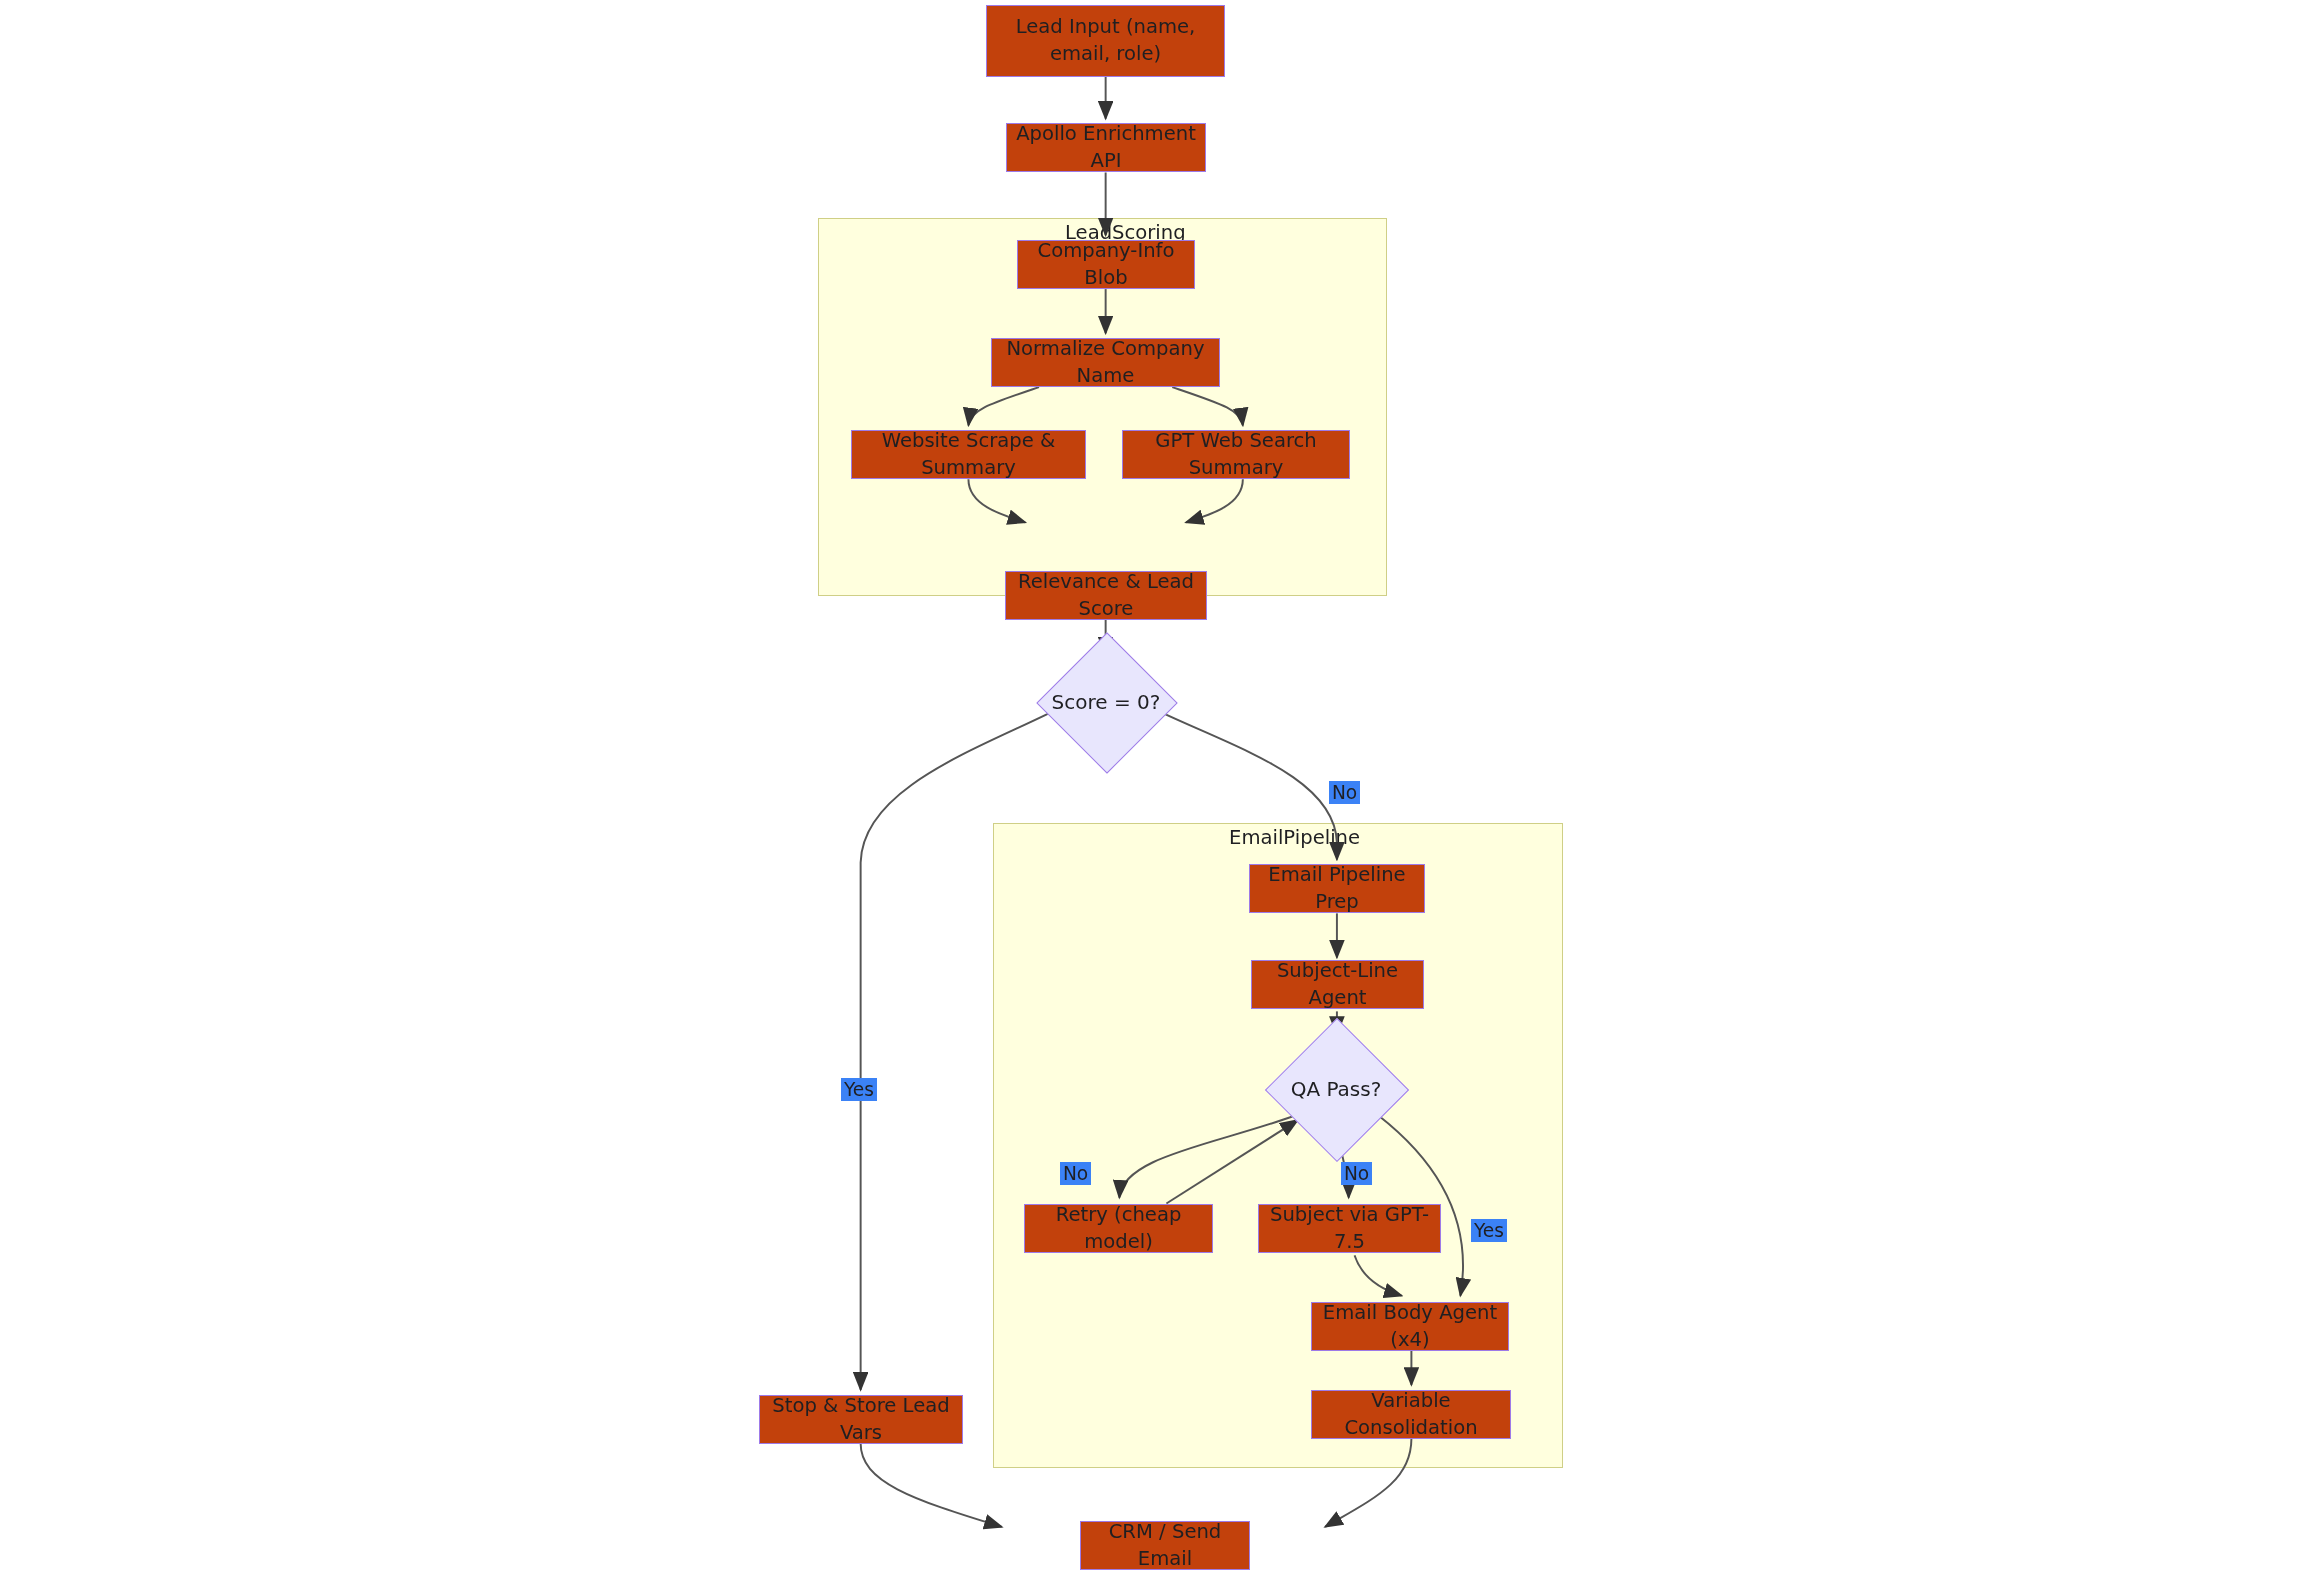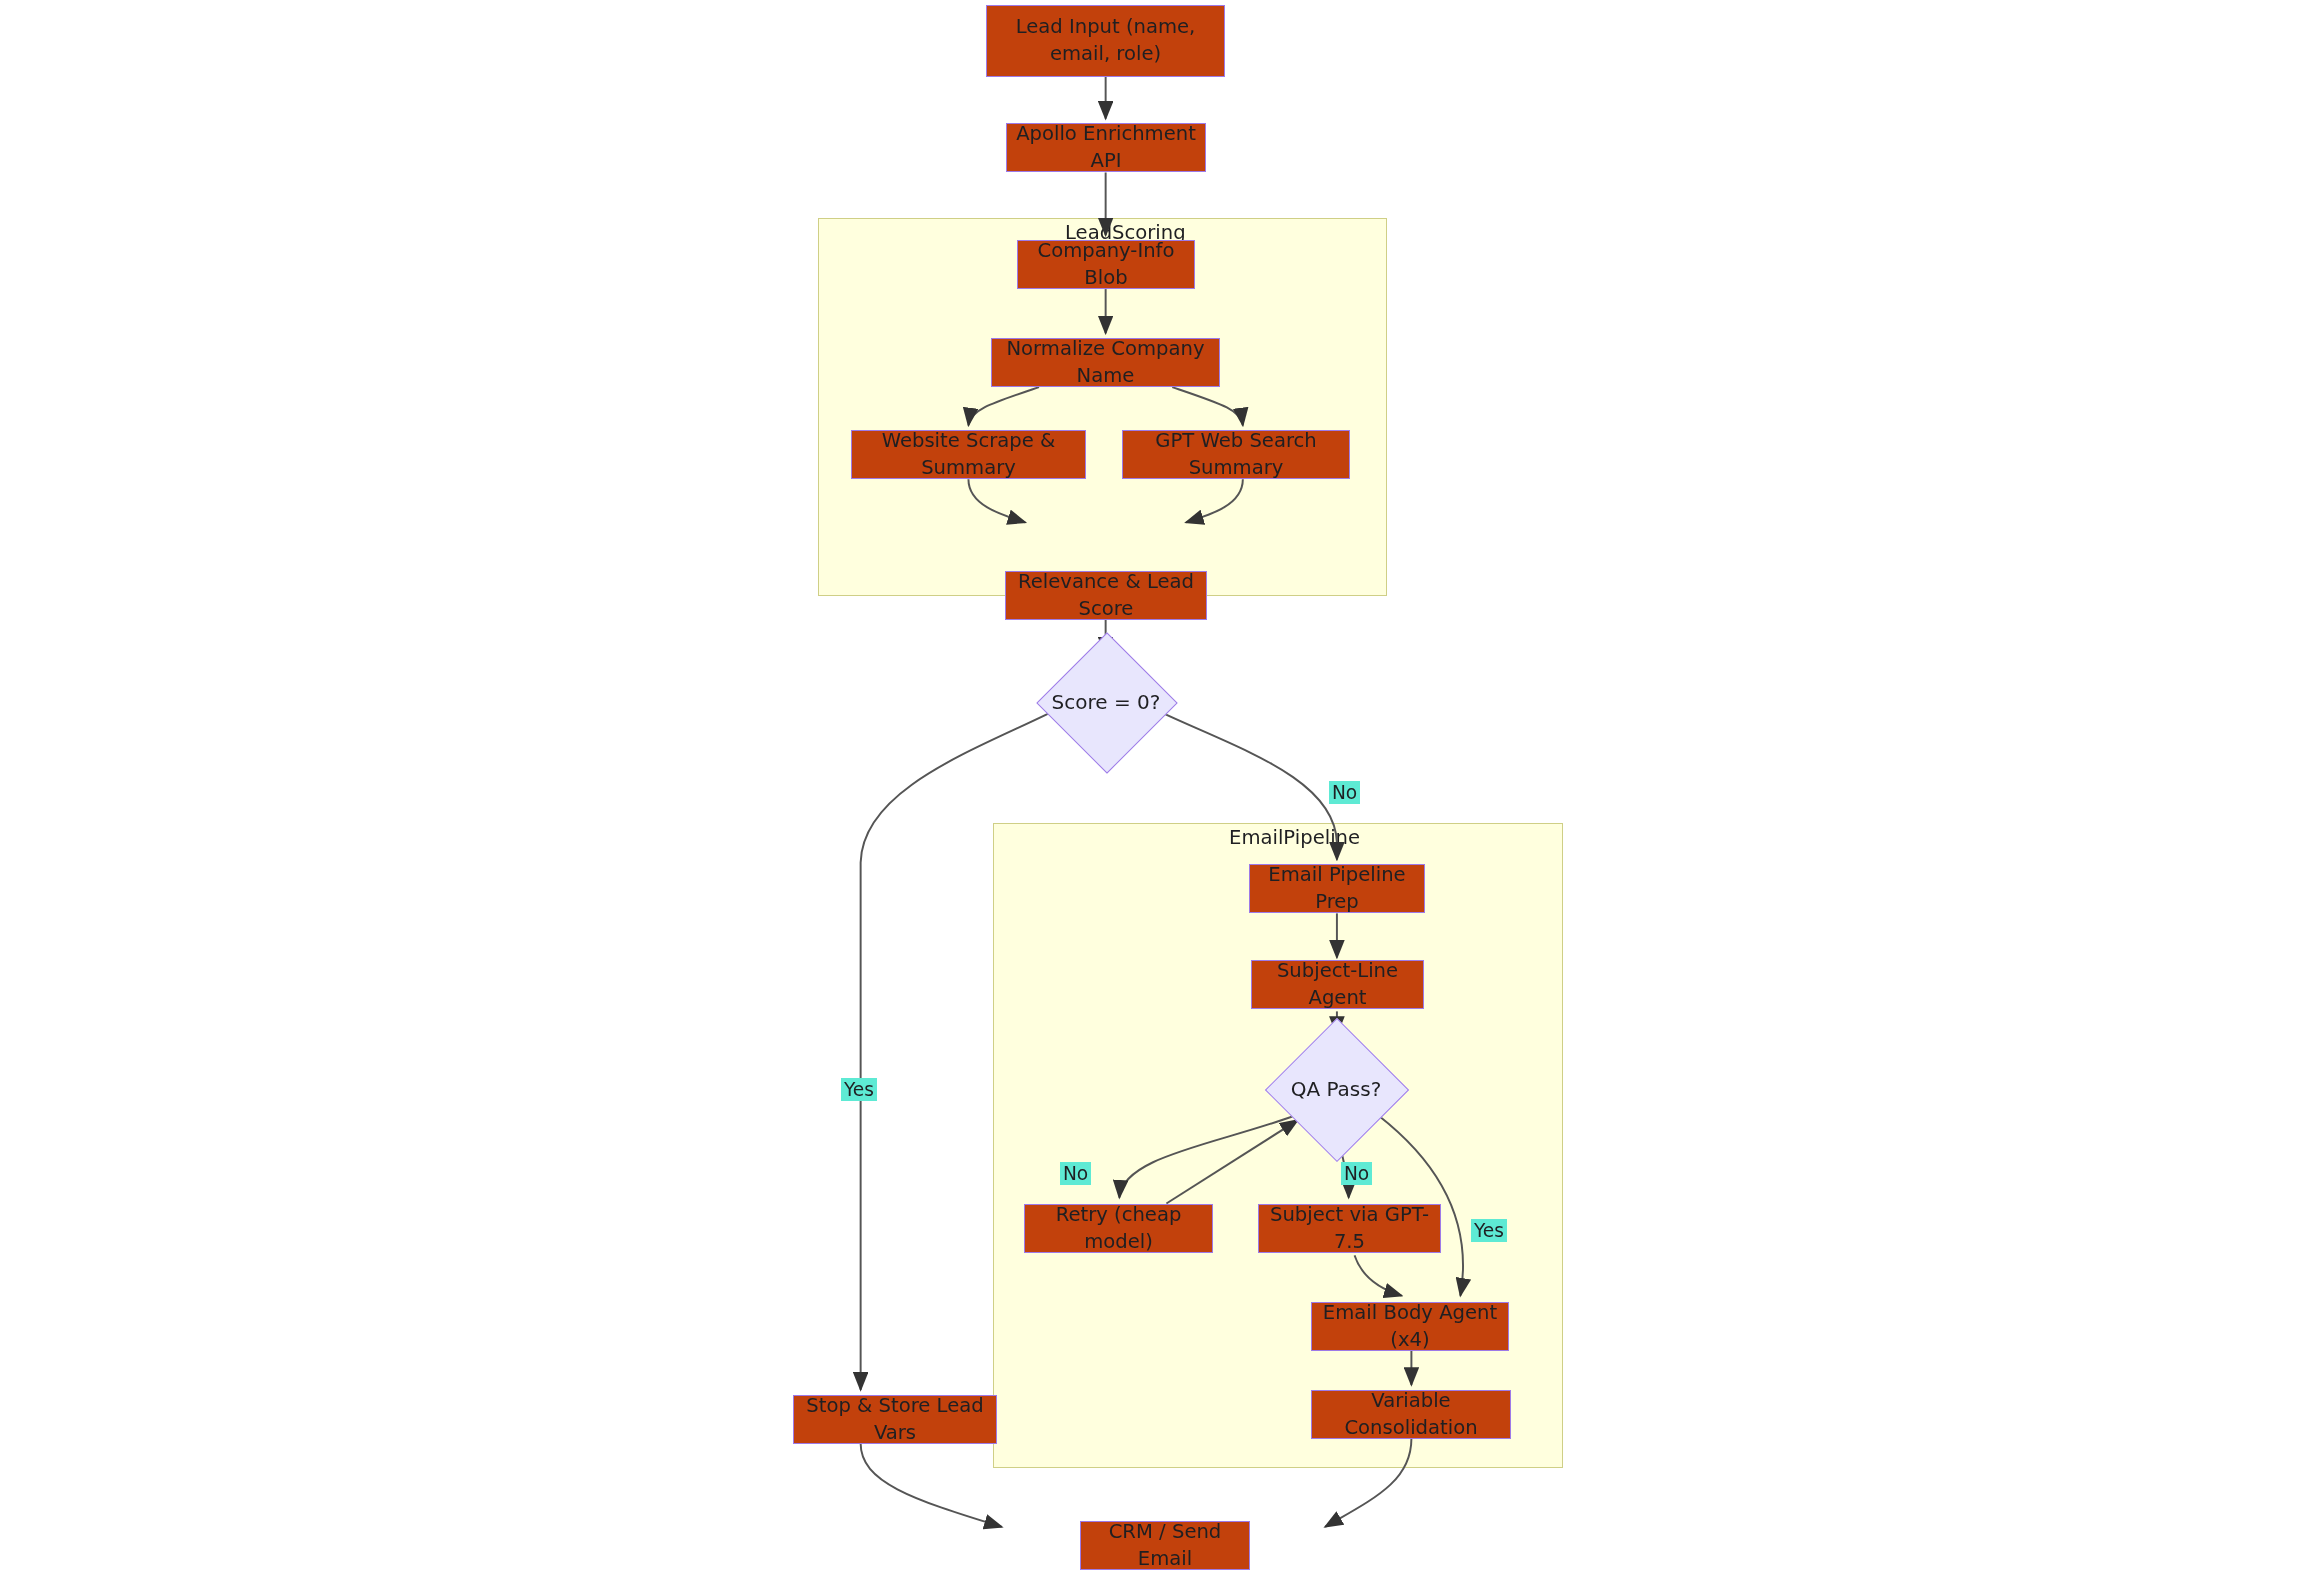--- a/index.html
+++ b/index.html
@@ -19,21 +19,21 @@
             background:#E8E6FD;border:1.6px solid #9D7AE8;
             transform:rotate(45deg);}
   .decision .dlabel{position:relative;z-index:2;font-size:20px;color:#1f1f22;
             white-space:nowrap;}
 
   .subgraph{position:absolute;box-sizing:border-box;
             background:#FFFFDE;border:1.6px solid #CFCF86;}
   .sublabel{position:absolute;font-size:19.6px;color:#1f1f22;white-space:nowrap;}
 
   .edgelabel{position:absolute;font-size:18.6px;color:#1f1f22;
-             background:#5eead4;padding:1px 2.9px;white-space:nowrap;}
+             background:#3b82f6;padding:1px 2.9px;white-space:nowrap;}
 </style>
 </head>
 <body>
 
 <div id="stage">
 
   <div class="subgraph" style="left:818px;top:218px;width:569px;height:378px;"></div>
   <div class="sublabel" style="left:1065px;top:221px;">LeadScoring</div>
 
   <div class="subgraph" style="left:993px;top:823px;width:570px;height:645px;"></div>
@@ -144,21 +144,21 @@
   </div>
 
   <div class="node" style="left:1311px;top:1302px;width:198px;height:49px;">
     <span>Email Body Agent (x4)</span>
   </div>
 
   <div class="node" style="left:1311px;top:1390px;width:200px;height:49px;">
     <span>Variable Consolidation</span>
   </div>
 
-  <div class="node" style="left:793px;top:1395px;width:204px;height:49px;">
+  <div class="node" style="left:759px;top:1395px;width:204px;height:49px;">
     <span>Stop &amp; Store Lead Vars</span>
   </div>
 
   <div class="node" style="left:1080px;top:1521px;width:170px;height:49px;">
     <span>CRM / Send Email</span>
   </div>
 
   <div class="edgelabel" style="left:1329px;top:781px;">No</div>
 
   <div class="edgelabel" style="left:841px;top:1078px;">Yes</div>

